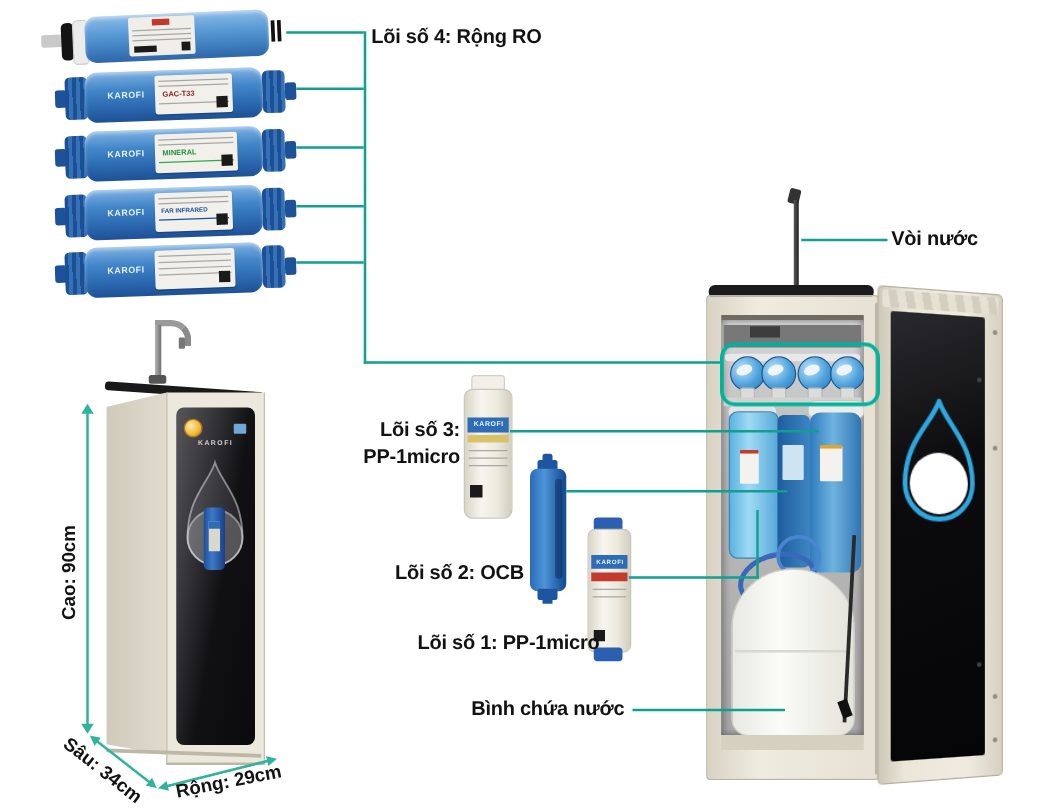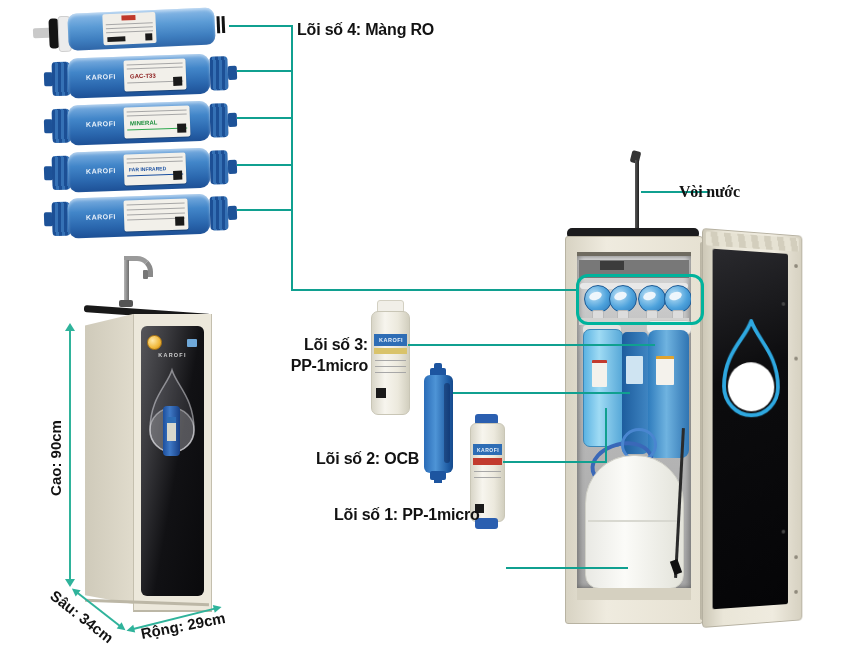--- a/index.html
+++ b/index.html
@@ -124,21 +124,21 @@
   </div>
 
   <div class="line" style="left:229px;top:25px;width:62px;height:2px;"></div>
   <div class="line" style="left:237px;top:70px;width:54px;height:2px;"></div>
   <div class="line" style="left:237px;top:117px;width:54px;height:2px;"></div>
   <div class="line" style="left:237px;top:164px;width:54px;height:2px;"></div>
   <div class="line" style="left:237px;top:209px;width:54px;height:2px;"></div>
   <div class="line" style="left:291px;top:25px;width:2px;height:266px;"></div>
   <div class="line" style="left:291px;top:289px;width:286px;height:2px;"></div>
 
-  <div class="lab" style="left:297px;top:21px;">Lõi số 4: Màng RO</div>
+  <div class="lab" style="left:297px;top:21px;">Lõi số 4: Rộng RO</div>
 
   <div class="abs" style="left:371px;top:300px;width:37px;height:113px;">
     <div class="abs" style="left:6px;top:0;width:25px;height:13px;background:#f1efe8;border:1px solid #d3d0c2;border-radius:3px;"></div>
     <div class="abs" style="left:0;top:11px;width:37px;height:102px;border-radius:7px;background:linear-gradient(90deg,#d9d6c8,#f7f5ee 35%,#ece9dd 70%,#d2cfbf);border:1px solid #c9c6b6;">
       <div class="abs" style="left:2px;top:22px;right:2px;height:12px;background:#2e6db5;">
         <div class="brand-xs" style="left:5px;top:3px;font-size:5.5px;">KAROFI</div>
       </div>
       <div class="abs" style="left:2px;top:36px;right:2px;height:6px;background:#d9c36a;"></div>
       <div class="hl" style="top:48px;"></div>
       <div class="hl" style="top:54px;"></div>
@@ -175,23 +175,24 @@
   <div class="lab" style="left:283px;top:357px;width:85px;text-align:right;">PP-1micro</div>
   <div class="line" style="left:408px;top:344px;width:247px;height:2px;"></div>
 
   <div class="lab" style="left:316px;top:450px;">Lõi số 2: OCB</div>
   <div class="line" style="left:453px;top:392px;width:177px;height:2px;"></div>
 
   <div class="lab" style="left:322px;top:506px;margin-left:12px;">Lõi số 1: PP-1micro</div>
   <div class="line" style="left:503px;top:461px;width:104px;height:2px;"></div>
   <div class="line" style="left:605px;top:408px;width:2px;height:55px;"></div>
 
+  <div class="lab" style="left:377px;top:559px;">Bình chứa nước</div>
   <div class="line" style="left:506px;top:567px;width:122px;height:2px;"></div>
 
-  <div class="lab" style="left:679px;top:183px;font-family:Liberation Serif, serif;">Vòi nước</div>
+  <div class="lab" style="left:713px;top:183px;">Vòi nước</div>
   <div class="line" style="left:641px;top:191px;width:69px;height:2px;"></div>
 
   <div class="abs" style="left:60px;top:250px;width:170px;height:370px;">
 
     <div class="abs" style="left:64px;top:6px;width:24px;height:16px;border-top:5px solid #9a9a9a;border-right:5px solid #8a8a8a;border-radius:0 16px 0 0;"></div>
     <div class="abs" style="left:83px;top:20px;width:5px;height:9px;background:#777;border-radius:1px;"></div>
     <div class="abs" style="left:64px;top:10px;width:5px;height:44px;background:linear-gradient(90deg,#b5b5b5,#6e6e6e);"></div>
     <div class="abs" style="left:59px;top:50px;width:14px;height:7px;background:#555;border-radius:2px;"></div>
 
     <div class="abs" style="left:24px;top:55px;width:127px;height:7px;background:#191919;border-radius:3px;transform:rotate(4deg);transform-origin:0 50%;"></div>

